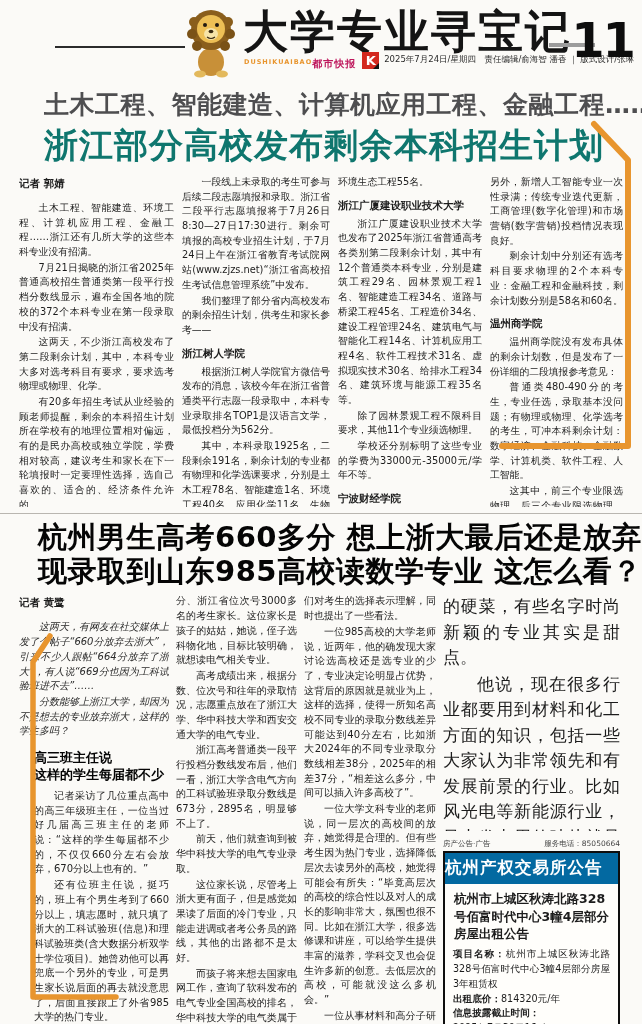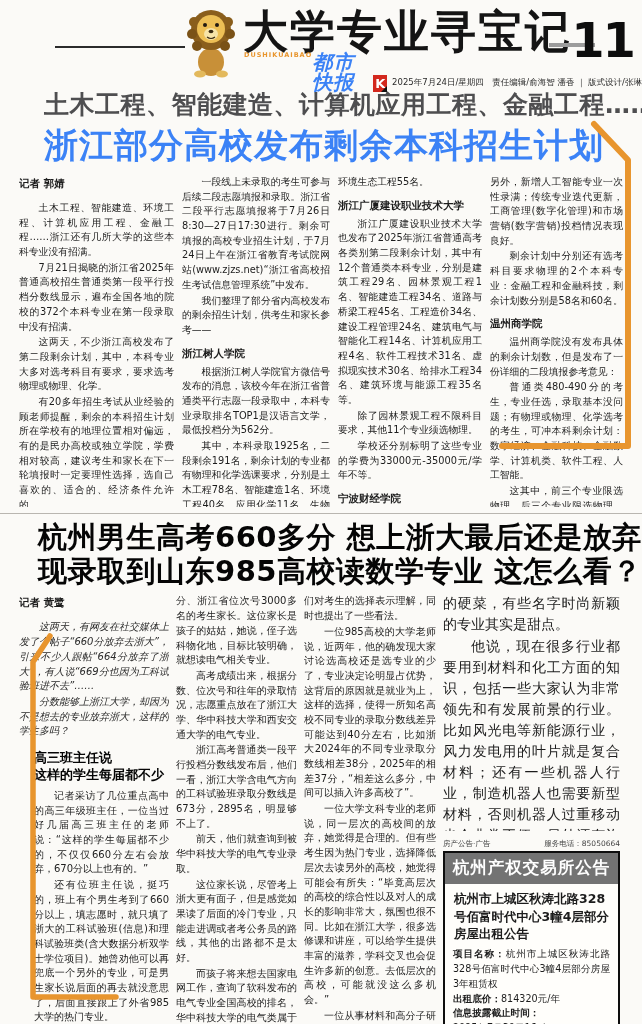--- a/index.html
+++ b/index.html
@@ -7,55 +7,55 @@
         font-family:"DejaVu Sans","Liberation Sans",sans-serif;color:#1c1c1c;overflow:hidden;}
   
   .masthead{position:relative;height:84px;}
   .rule-left{position:absolute;left:55px;top:46px;width:130px;height:2px;background:#2b2b2b;}
   .rule-right{position:absolute;left:549px;top:43px;width:46px;height:4px;background:#9c9c9c;}
   .lion{position:absolute;left:184px;top:4px;}
   .mast-title{position:absolute;left:243px;top:2px;font-size:45px;font-weight:700;letter-spacing:2px;color:#141414;white-space:nowrap;}
   .brand-row{position:absolute;left:244px;top:52px;display:flex;align-items:flex-end;}
   .brand-col{display:flex;flex-direction:row;line-height:1;}
   .brand-en{font-size:6.5px;font-weight:700;color:#e8952e;letter-spacing:1px;}
-  .brand-cn{font-size:20px;font-weight:900;color:#3b82f6;letter-spacing:1px;font-style:italic;}
+  .brand-cn{font-size:10px;font-weight:900;color:#be185d;letter-spacing:1px;}
   .klogo{width:17px;height:17px;background:#d3281e;color:#fff;font-weight:900;font-size:13px;
          display:flex;align-items:center;justify-content:center;margin:0 5px 0 6px;position:relative;}
   .klogo::after{content:"";position:absolute;right:0;bottom:0;border-left:6px solid transparent;border-bottom:6px solid #111;}
   .dateline{font-size:8.5px;color:#2a2a2a;padding-bottom:3px;white-space:nowrap;}
   .pagenum{position:absolute;right:8px;top:12px;font-size:48px;font-weight:900;color:#0d0d0d;
            font-family:"DejaVu Sans",sans-serif;letter-spacing:-2px;}
   
   .a1-head{padding:4px 20px 0 44px;}
   .kicker{font-size:25px;font-weight:700;color:#4e4e50;letter-spacing:0.5px;white-space:nowrap;}
-  .headline1{font-size:34px;font-weight:900;color:#3b82f6;letter-spacing:1px;margin-top:2px;white-space:nowrap;}
+  .headline1{font-size:34px;font-weight:900;color:#0f766e;letter-spacing:1px;margin-top:2px;white-space:nowrap;}
   .a1-cols{display:grid;grid-template-columns:155px 148px 144px 133px;column-gap:8px;
            padding:6px 19px 0 19px;height:332px;overflow:hidden;}
   .col{overflow:hidden;}
   .byline{font-size:10.5px;font-weight:700;margin:2px 0 10px 0;}
   .para{margin:0 0 1px 0;text-indent:2em;text-align:justify;}
   .a1-cols .para{font-size:9.8px;line-height:1.5;}
   .ni{text-indent:0;}
   .subhead{font-weight:900;font-size:10.5px;margin:9px 0 4px 0;}
   .secthead{font-weight:900;font-size:13px;line-height:1.35;margin:10px 0 5px 0;color:#050505;}
   
   .divider{height:1px;background:#b9b6b0;margin:6px 0 0 0;}
   .a2-head{padding:6px 20px 0 38px;}
   .headline2{font-size:29px;font-weight:900;color:#050505;letter-spacing:0.5px;line-height:1.18;white-space:nowrap;}
   .a2-cols{display:grid;grid-template-columns:150px 121px 132px 177px;column-gap:7px;
            padding:6px 19px 0 19px;height:452px;overflow:hidden;}
   .a2-cols .para{font-size:10px;line-height:1.47;}
   .lede{font-style:italic;color:#2a2a2a;}
   .ind{margin-left:15px;}
-  .col4 .para{font-size:14px;line-height:1.5;font-family:Liberation Mono, monospace;}
+  .col4 .para{font-size:17px;line-height:1.5;}
   .col4-text{height:237px;overflow:hidden;}
   
   .ad-meta{display:flex;justify-content:space-between;font-size:7.5px;color:#444;margin:8px 0 2px 0;gap:19px;}
   .notice-box{border:2px solid #0e0e0e;background:#fffefb;}
-  .notice-header{background:#737373;color:#fff;text-align:center;font-size:16.5px;font-weight:900;
+  .notice-header{background:#0369a1;color:#fff;text-align:left;font-size:16.5px;font-weight:900;
                  letter-spacing:1px;padding:4px 0 5px 0;}
   .notice-title{font-size:12.5px;font-weight:900;text-align:left;line-height:1.4;padding:6px 9px 4px 9px;}
   .notice-body{padding:0 8px 7px 8px;}
   .nline{font-size:9.6px;line-height:1.55;text-align:justify;}
   .nlabel{font-weight:900;}
   
   .overlay{position:absolute;pointer-events:none;}
 </style>
 </head>
 <body>

